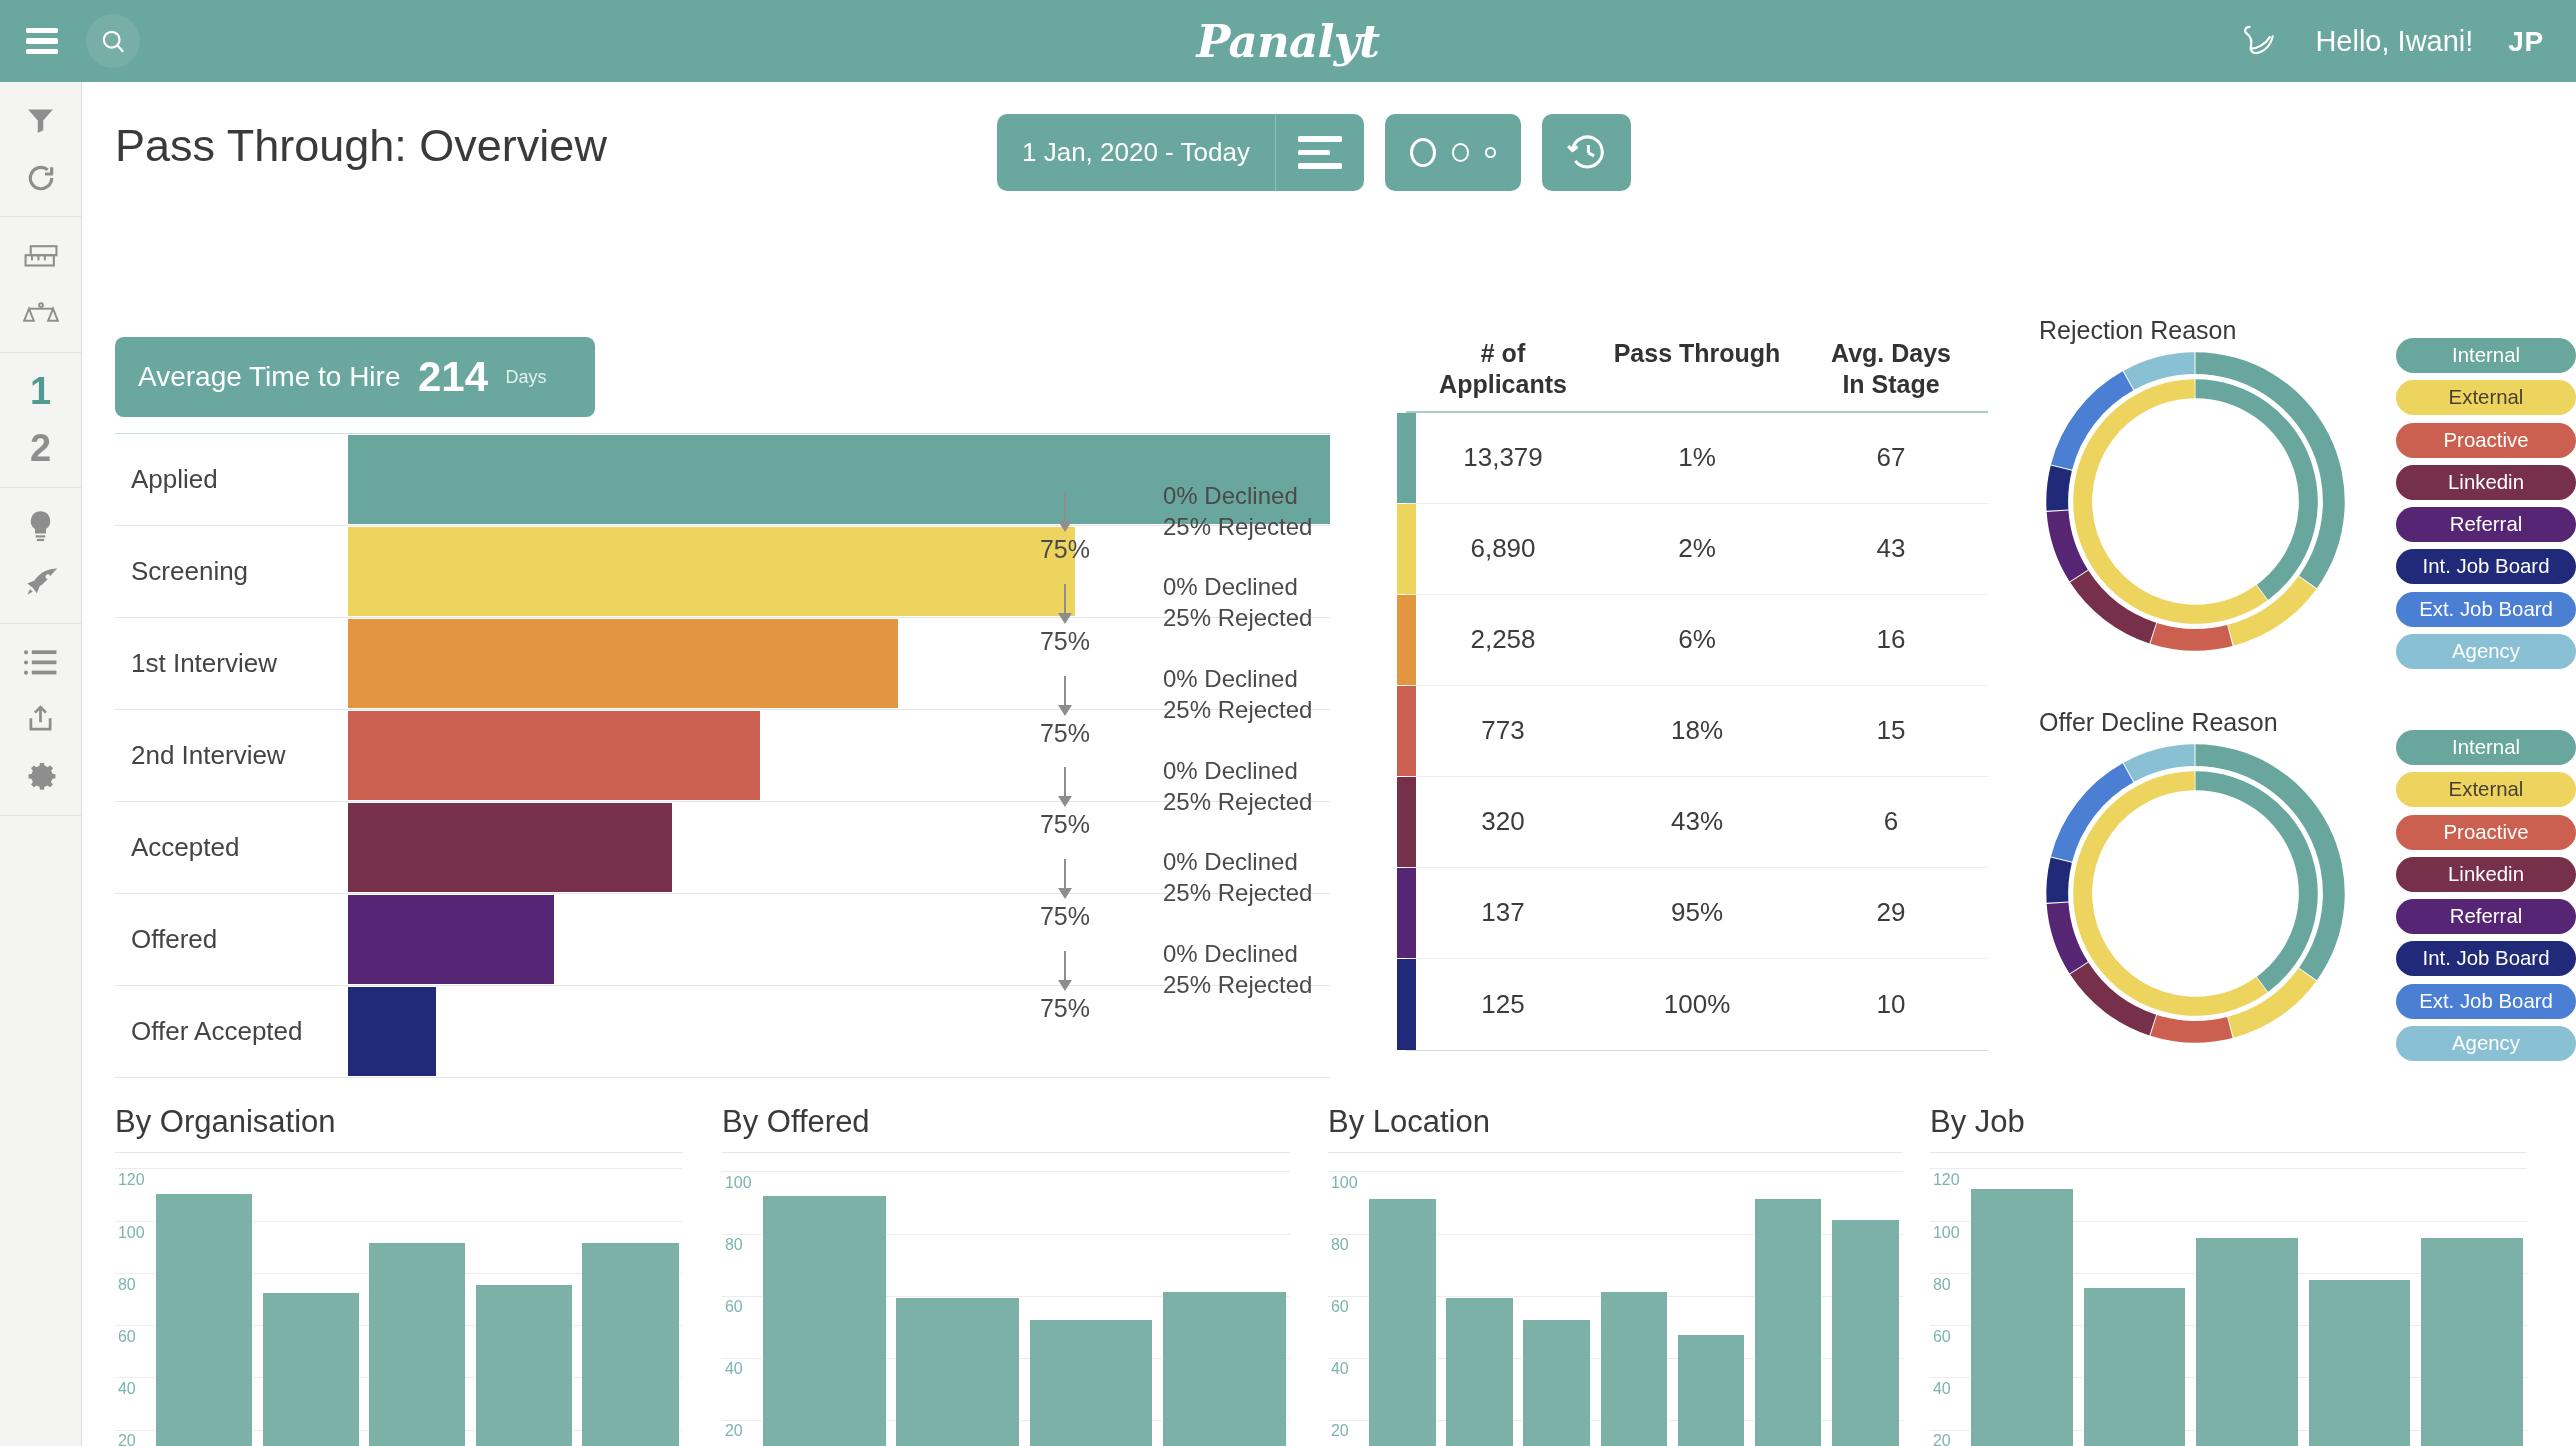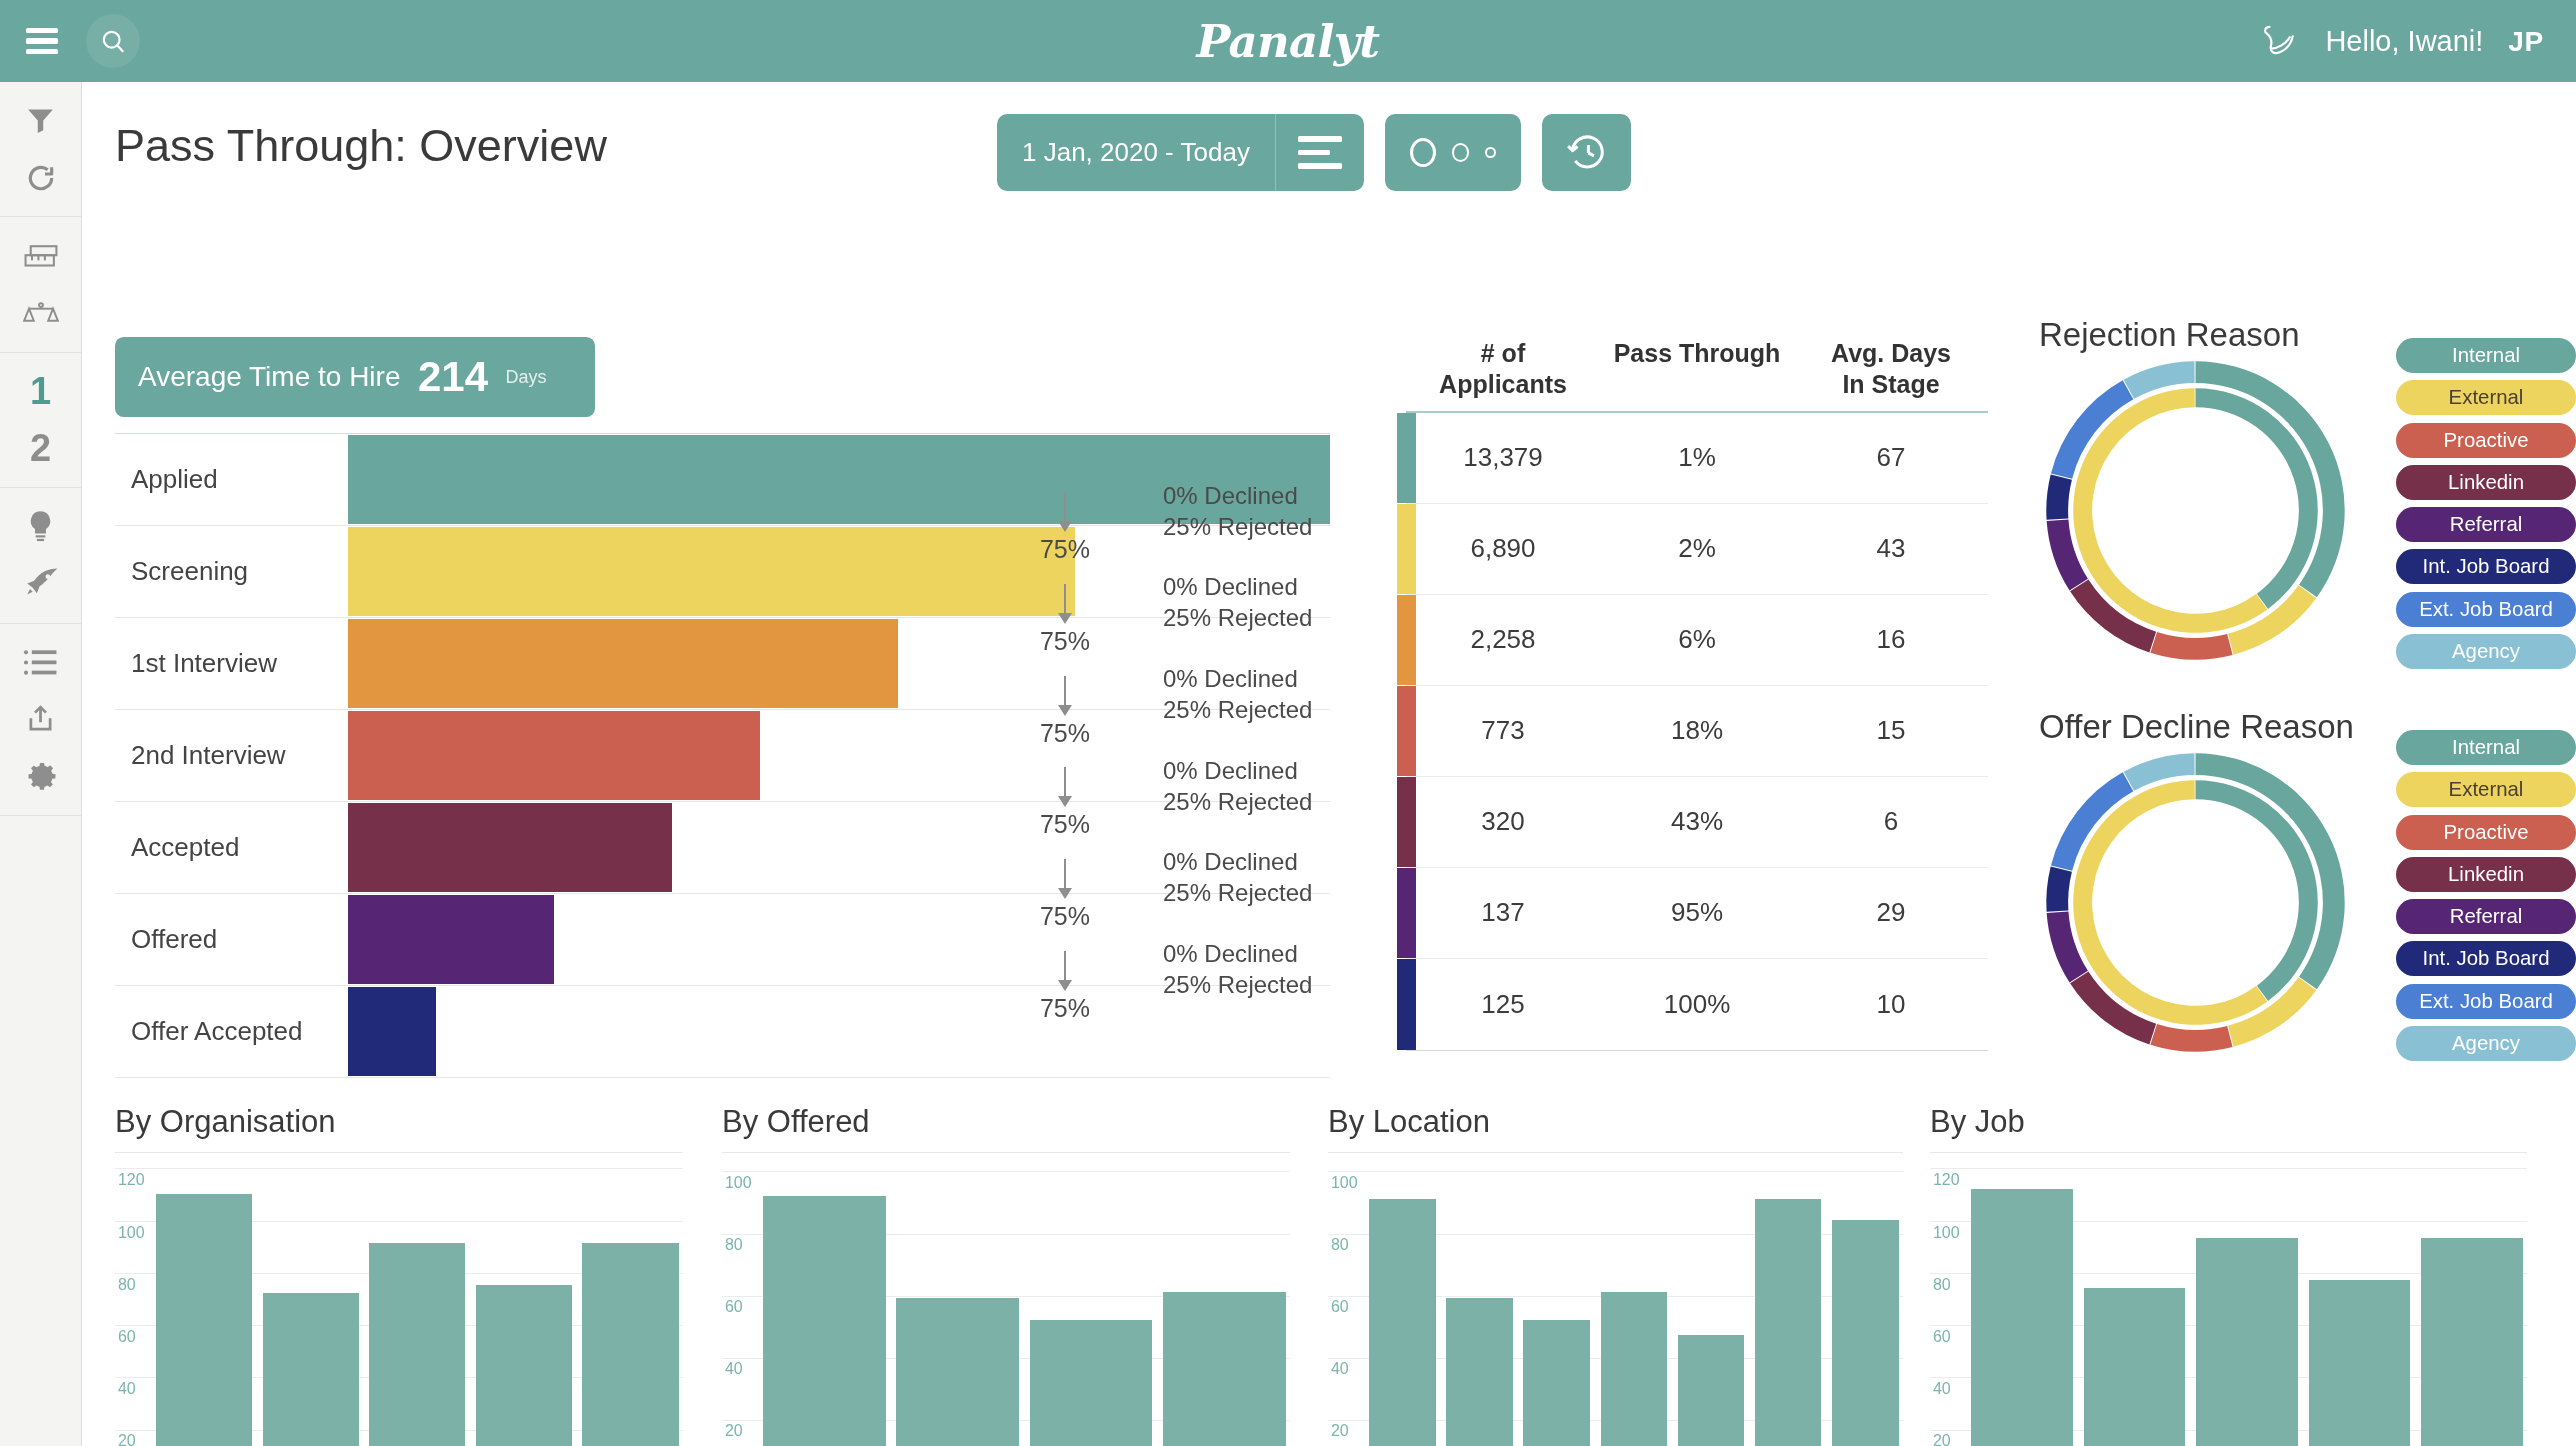--- a/index.html
+++ b/index.html
@@ -28,21 +28,21 @@
     position: absolute; left: 0; right: 0; top: 50%; transform: translateY(-50%);
     text-align: center; pointer-events: none;
   }
   .brand-text {
     font-family: "DejaVu Serif", serif;
     font-style: italic; font-weight: bold;
     font-size: 45px; color: #fff; letter-spacing: -0.7px;
   }
   .top-right {
     position: absolute; right: 32px; top: 50%; transform: translateY(-50%);
-    display: flex; align-items: center; gap: 25px;
+    display: flex; align-items: center; gap: 35px;
   }
   .greeting { color: #fff; font-size: 29px; font-weight: 300; }
   .lang { color: #fff; font-size: 28px; font-weight: bold; letter-spacing: 0.7px; }
 
   
   .sidebar {
     position: absolute; left: 0; top: 82px; width: 82px; height: 1365px;
     background: #f4f4f2; border-right: 0.7px solid #dcdcd8;
   }
   .side-group { border-bottom: 0.7px solid #e2e2df; padding: 10.2px 0; }
@@ -111,21 +111,21 @@
   .tbl-head { display: flex; border-bottom: 2.2px solid #a7cdc6; padding-bottom: 10.2px; }
   .th { flex: 1; text-align: center; font-size: 25px; color: #333; font-weight: bold; line-height: 1.25; }
   .tbl-body { border-bottom: 1.5px solid #d8d8d8; }
   .trow { display: flex; align-items: center; height: 91px; border-bottom: 0.7px solid #ececec; position: relative; }
   .trow:last-child { border-bottom: none; }
   .tswatch { position: absolute; left: -8.7px; top: 0; bottom: 0; width: 19px; }
   .td { flex: 1; text-align: center; font-size: 26px; color: #3c3c3c; font-weight: 300; }
 
   
   .donut-sec { position: absolute; }
-  .donut-title { font-size: 33px; color: #3a3a3a; font-weight: 300; }
+  .donut-title { font-size: 25px; color: #3a3a3a; font-weight: 300; }
   .donut { position: relative; width: 313px; height: 313px; }
   .donut svg { display: block; }
   .legend { position: absolute; display: flex; flex-direction: column; gap: 7.3px; width: 180px; }
   .lgd { border-radius: 19px; height: 35px; display: flex; align-items: center; justify-content: center;
          font-size: 20.4px; color: #fff; cursor: pointer; }
   .lgd.dark { color: #4a4032; }
 
   
   .bchart { position: absolute; top: 1022px; height: 408px; }
   .bc-title { font-size: 31px; color: #3a3a3a; font-weight: 300; margin-bottom: 11.6px; }

